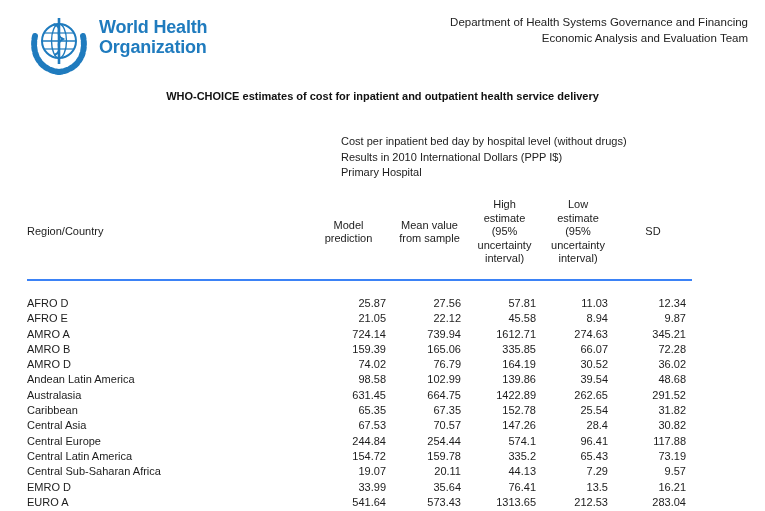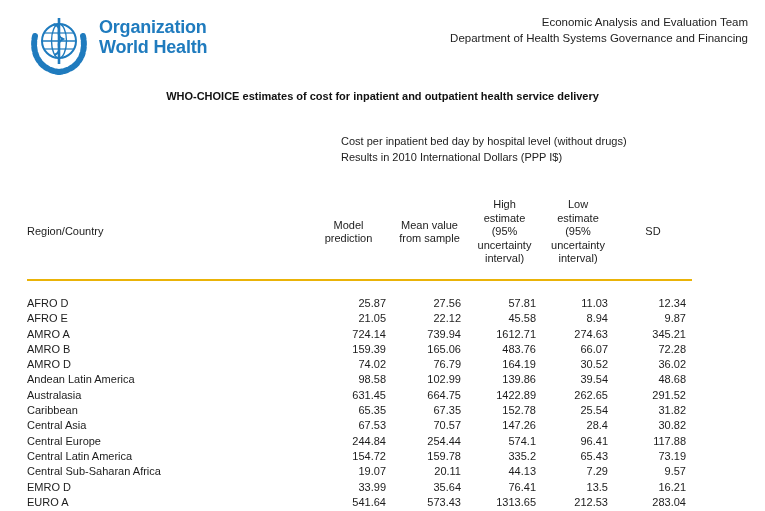--- a/index.html
+++ b/index.html
@@ -48,21 +48,21 @@
   .cost-table col.c1 { width:87px; }
   .cost-table col.c2 { width:75px; }
   .cost-table col.c3 { width:75px; }
   .cost-table col.c4 { width:72px; }
   .cost-table col.c5 { width:78px; }
 
   .cost-table thead th {
     font-weight:normal; vertical-align:middle; text-align:center;
     white-space:pre-line; line-height:13.5px;
     height:94px; padding:0;
-    border-bottom:2px solid #eab308;
+    border-bottom:2px solid #3b82f6;
   }
   .cost-table thead th.region { text-align:left; }
 
   .cost-table tbody td {
     line-height:15.3px; padding:0 6px 0 0;
     text-align:right; white-space:nowrap;
   }
   .cost-table tbody td.region { text-align:left; padding:0; }
   .cost-table tbody tr:first-child td { padding-top:15px; }
 </style>
@@ -78,34 +78,35 @@
   <ellipse cx="32" cy="30" rx="7.5" ry="17" stroke-width="1.4"></ellipse>
   <path d="M15,30 H49" stroke-width="1.4"></path>
   <path d="M17.5,22 H46.5" stroke-width="1.2"></path>
   <path d="M17.5,38 H46.5" stroke-width="1.2"></path>
 
   <path d="M32,7 V53" stroke-width="2.6"></path>
   <path d="M26.5,13 C38,17 26,23 36,28 C26,33 38,39 27.5,44" stroke-width="2"></path>
 </svg>
 
 <div class="wordmark">
+  <div>World Health</div>
   <div>Organization</div>
-  <div>World Health</div>
 </div>
 
 <div class="team">
+  <div>Department of Health Systems Governance and Financing</div>
   <div>Economic Analysis and Evaluation Team</div>
-  <div>Department of Health Systems Governance and Financing</div>
 </div>
 
 <div class="doc-title">WHO-CHOICE estimates of cost for inpatient and outpatient health service delivery</div>
 
 <div class="subtitle">
   <div>Cost per inpatient bed day by hospital level (without drugs)</div>
   <div>Results in 2010 International Dollars (PPP I$)</div>
+  <div>Primary Hospital</div>
 </div>
 
 <table class="cost-table">
   <colgroup>
     <col class="c-region">
       <col class="c1">
       <col class="c2">
       <col class="c3">
       <col class="c4">
       <col class="c5">
@@ -152,21 +153,21 @@
       <td>724.14</td>
       <td>739.94</td>
       <td>1612.71</td>
       <td>274.63</td>
       <td>345.21</td>
     </tr>
     <tr>
       <td class="region">AMRO B</td>
       <td>159.39</td>
       <td>165.06</td>
-      <td>483.76</td>
+      <td>335.85</td>
       <td>66.07</td>
       <td>72.28</td>
     </tr>
     <tr>
       <td class="region">AMRO D</td>
       <td>74.02</td>
       <td>76.79</td>
       <td>164.19</td>
       <td>30.52</td>
       <td>36.02</td>

